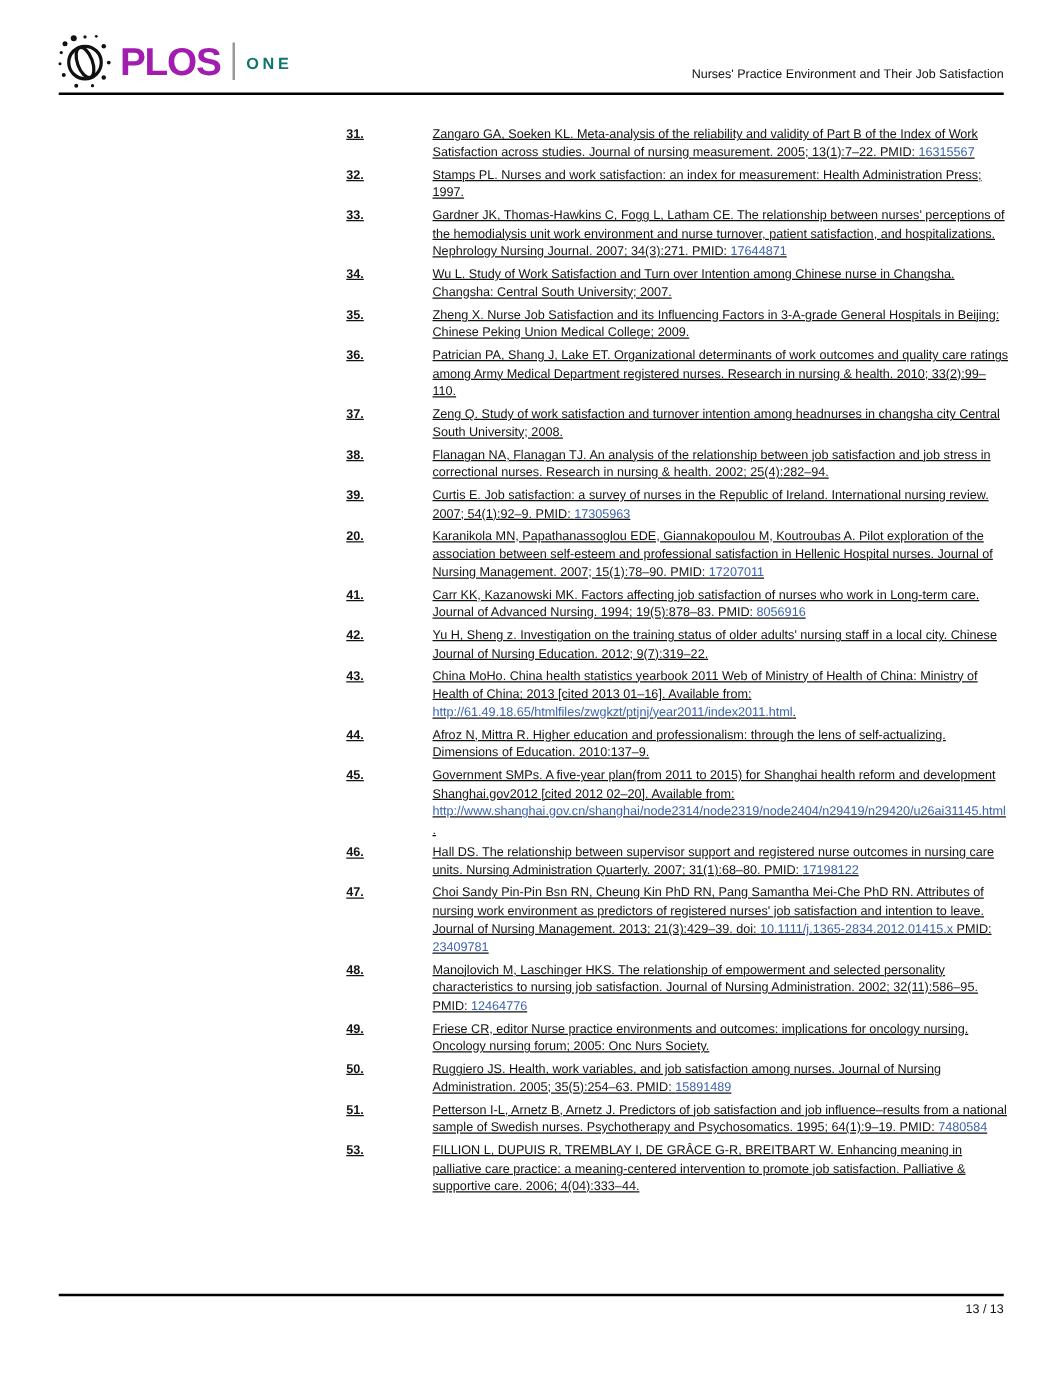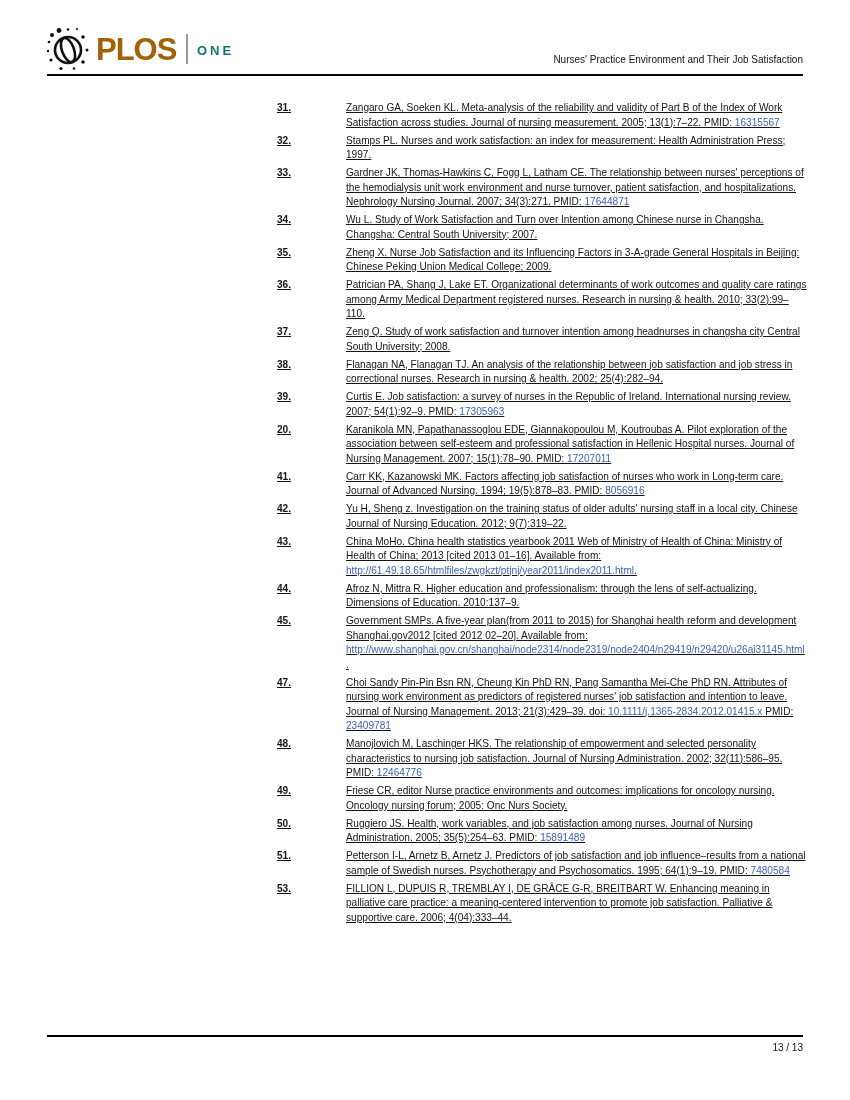--- a/index.html
+++ b/index.html
@@ -14,21 +14,21 @@
   .page { position: absolute; inset: 0; }
 
   
   .logo {
     position: absolute; left: 46px; top: 27px;
     display: flex; align-items: center; height: 44px;
   }
   .logo-globe { margin-right: 6px; }
   .logo-plos {
     font-size: 31px; font-weight: bold; letter-spacing: -1px;
-    color: #a16207; line-height: 1;
+    color: #a21caf; line-height: 1;
   }
   .logo-sep {
     width: 1.5px; height: 30px; background: #9a9a9a;
     margin: 0 9px 0 10px;
   }
   .logo-one {
     font-size: 13px; font-weight: bold; letter-spacing: 3px;
     color: #0f766e; line-height: 1; margin-top: 2px;
   }
   .running-title {
@@ -154,20 +154,24 @@
       </div>
       <div class="ref">
         <span class="ref-num">44.</span>
         <span class="ref-text">Afroz N, Mittra R. Higher education and professionalism: through the lens of self-actualizing. Dimensions of Education. 2010:137–9.</span>
       </div>
       <div class="ref">
         <span class="ref-num">45.</span>
         <span class="ref-text">Government SMPs. A five-year plan(from 2011 to 2015) for Shanghai health reform and development Shanghai.gov2012 [cited 2012 02–20]. Available from: <a class="link">http://www.shanghai.gov.cn/shanghai/node2314/node2319/node2404/n29419/n29420/u26ai31145.html</a>.</span>
       </div>
       <div class="ref">
+        <span class="ref-num">46.</span>
+        <span class="ref-text">Hall DS. The relationship between supervisor support and registered nurse outcomes in nursing care units. Nursing Administration Quarterly. 2007; 31(1):68–80. PMID: <a class="link">17198122</a></span>
+      </div>
+      <div class="ref">
         <span class="ref-num">47.</span>
         <span class="ref-text">Choi Sandy Pin-Pin Bsn RN, Cheung Kin PhD RN, Pang Samantha Mei-Che PhD RN. Attributes of nursing work environment as predictors of registered nurses' job satisfaction and intention to leave. Journal of Nursing Management. 2013; 21(3):429–39. doi: <a class="link">10.1111/j.1365-2834.2012.01415.x</a> PMID: <a class="link">23409781</a></span>
       </div>
       <div class="ref">
         <span class="ref-num">48.</span>
         <span class="ref-text">Manojlovich M, Laschinger HKS. The relationship of empowerment and selected personality characteristics to nursing job satisfaction. Journal of Nursing Administration. 2002; 32(11):586–95. PMID: <a class="link">12464776</a></span>
       </div>
       <div class="ref">
         <span class="ref-num">49.</span>
         <span class="ref-text">Friese CR, editor Nurse practice environments and outcomes: implications for oncology nursing. Oncology nursing forum; 2005:  Onc Nurs Society.</span>

